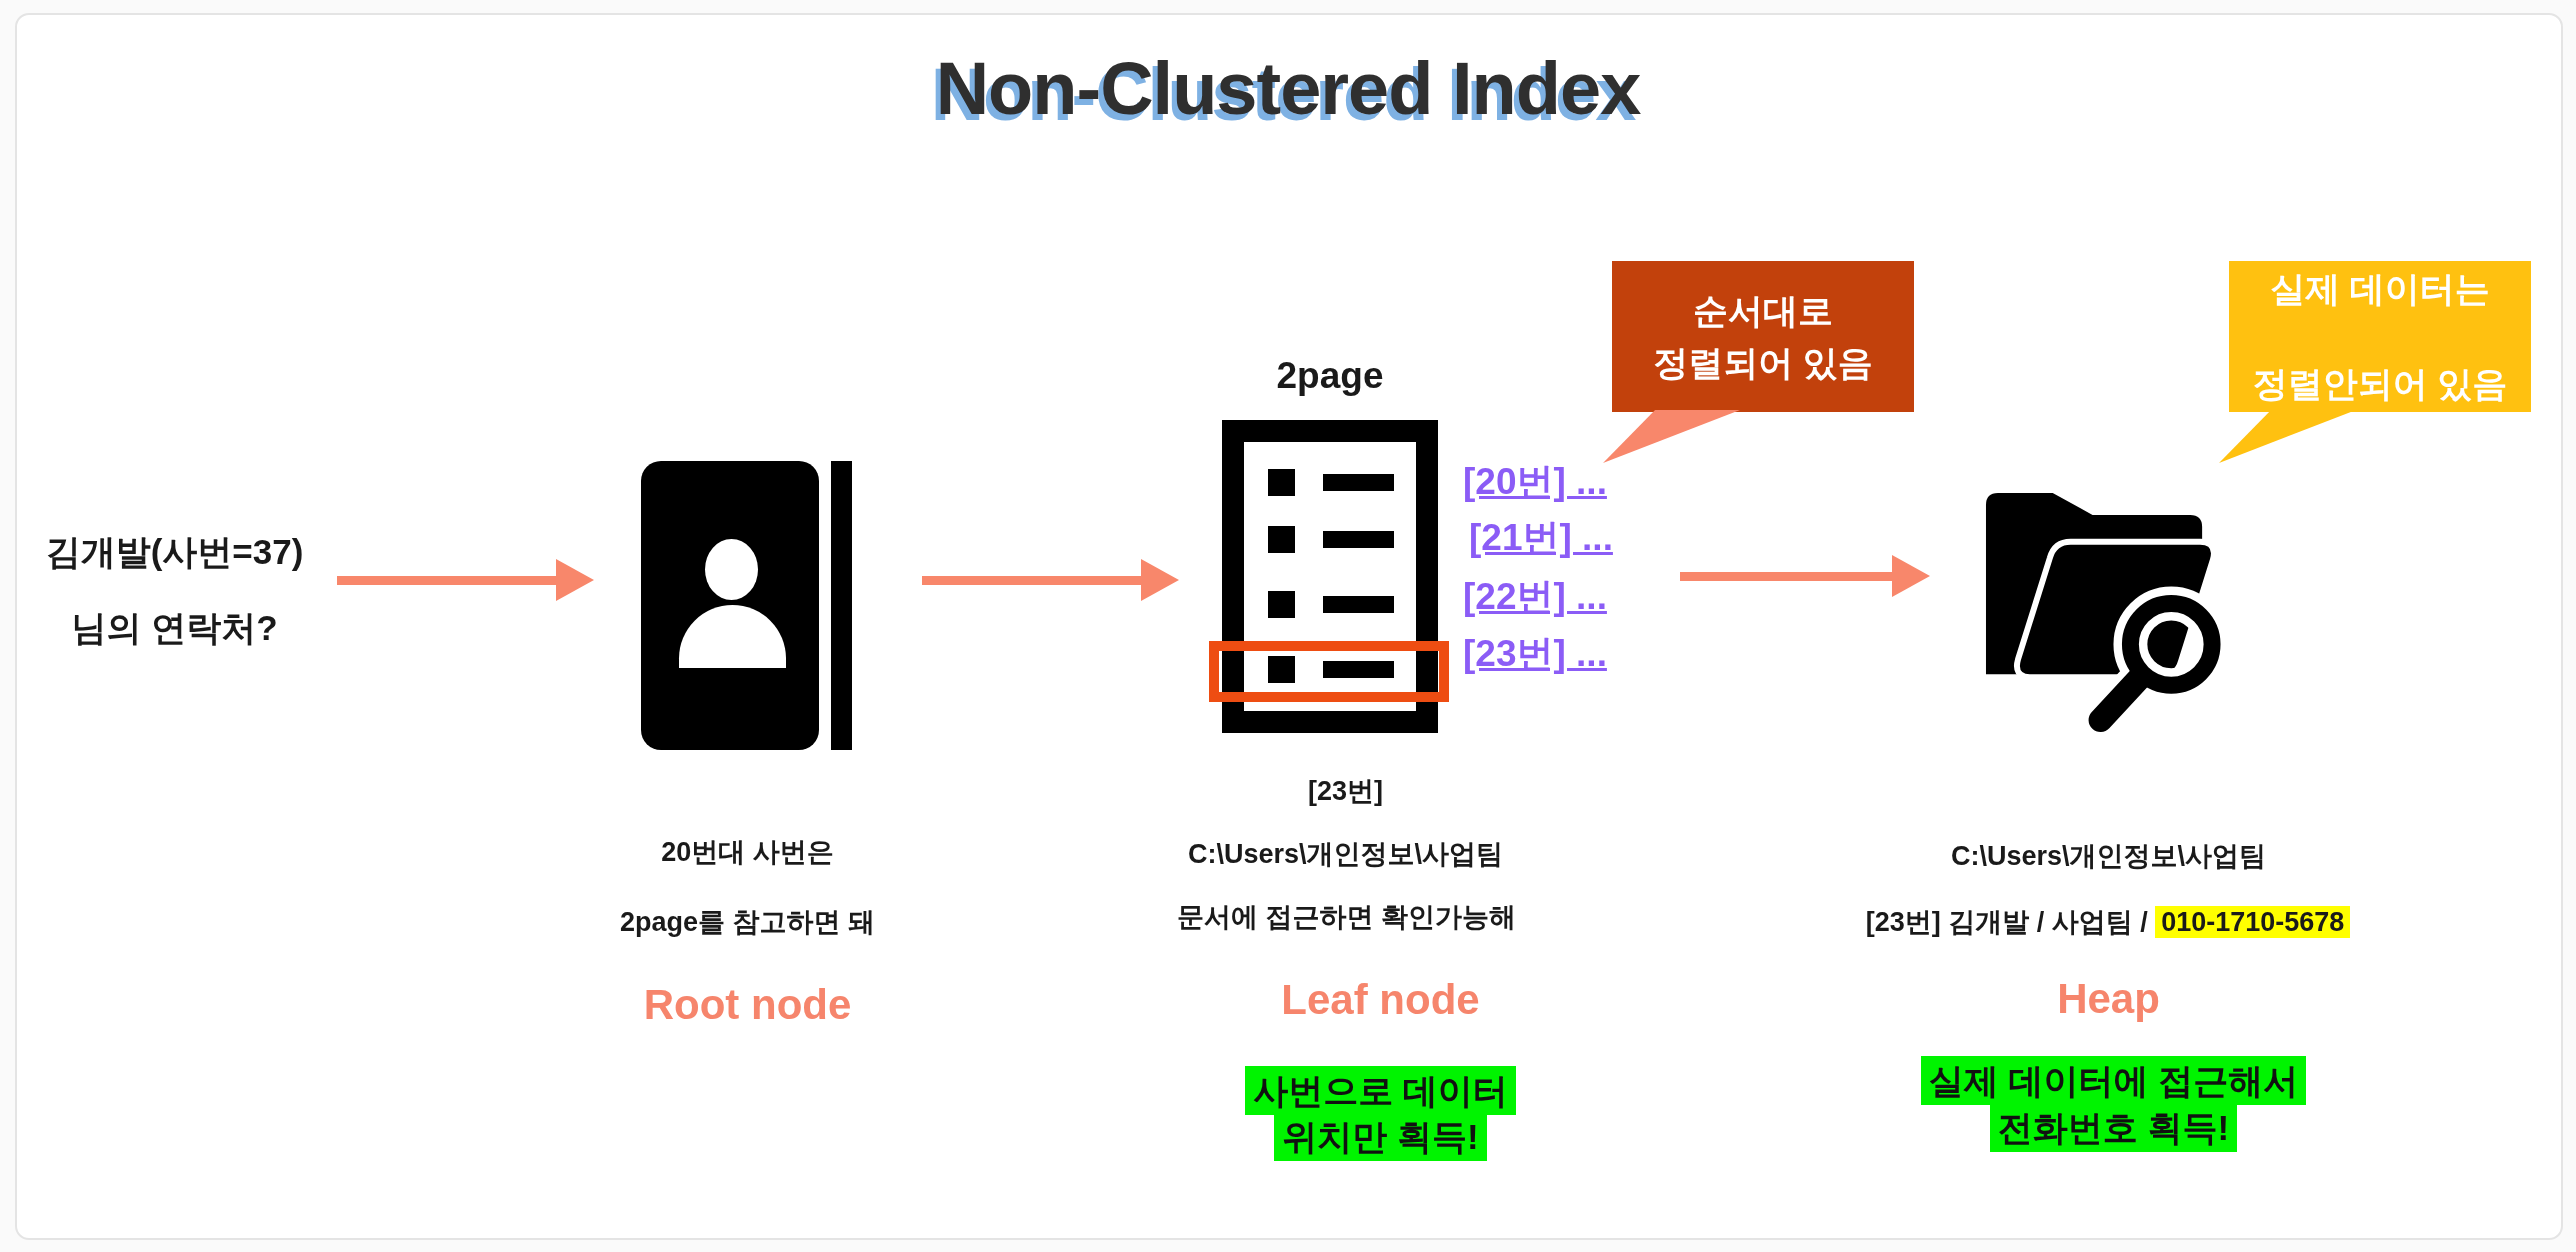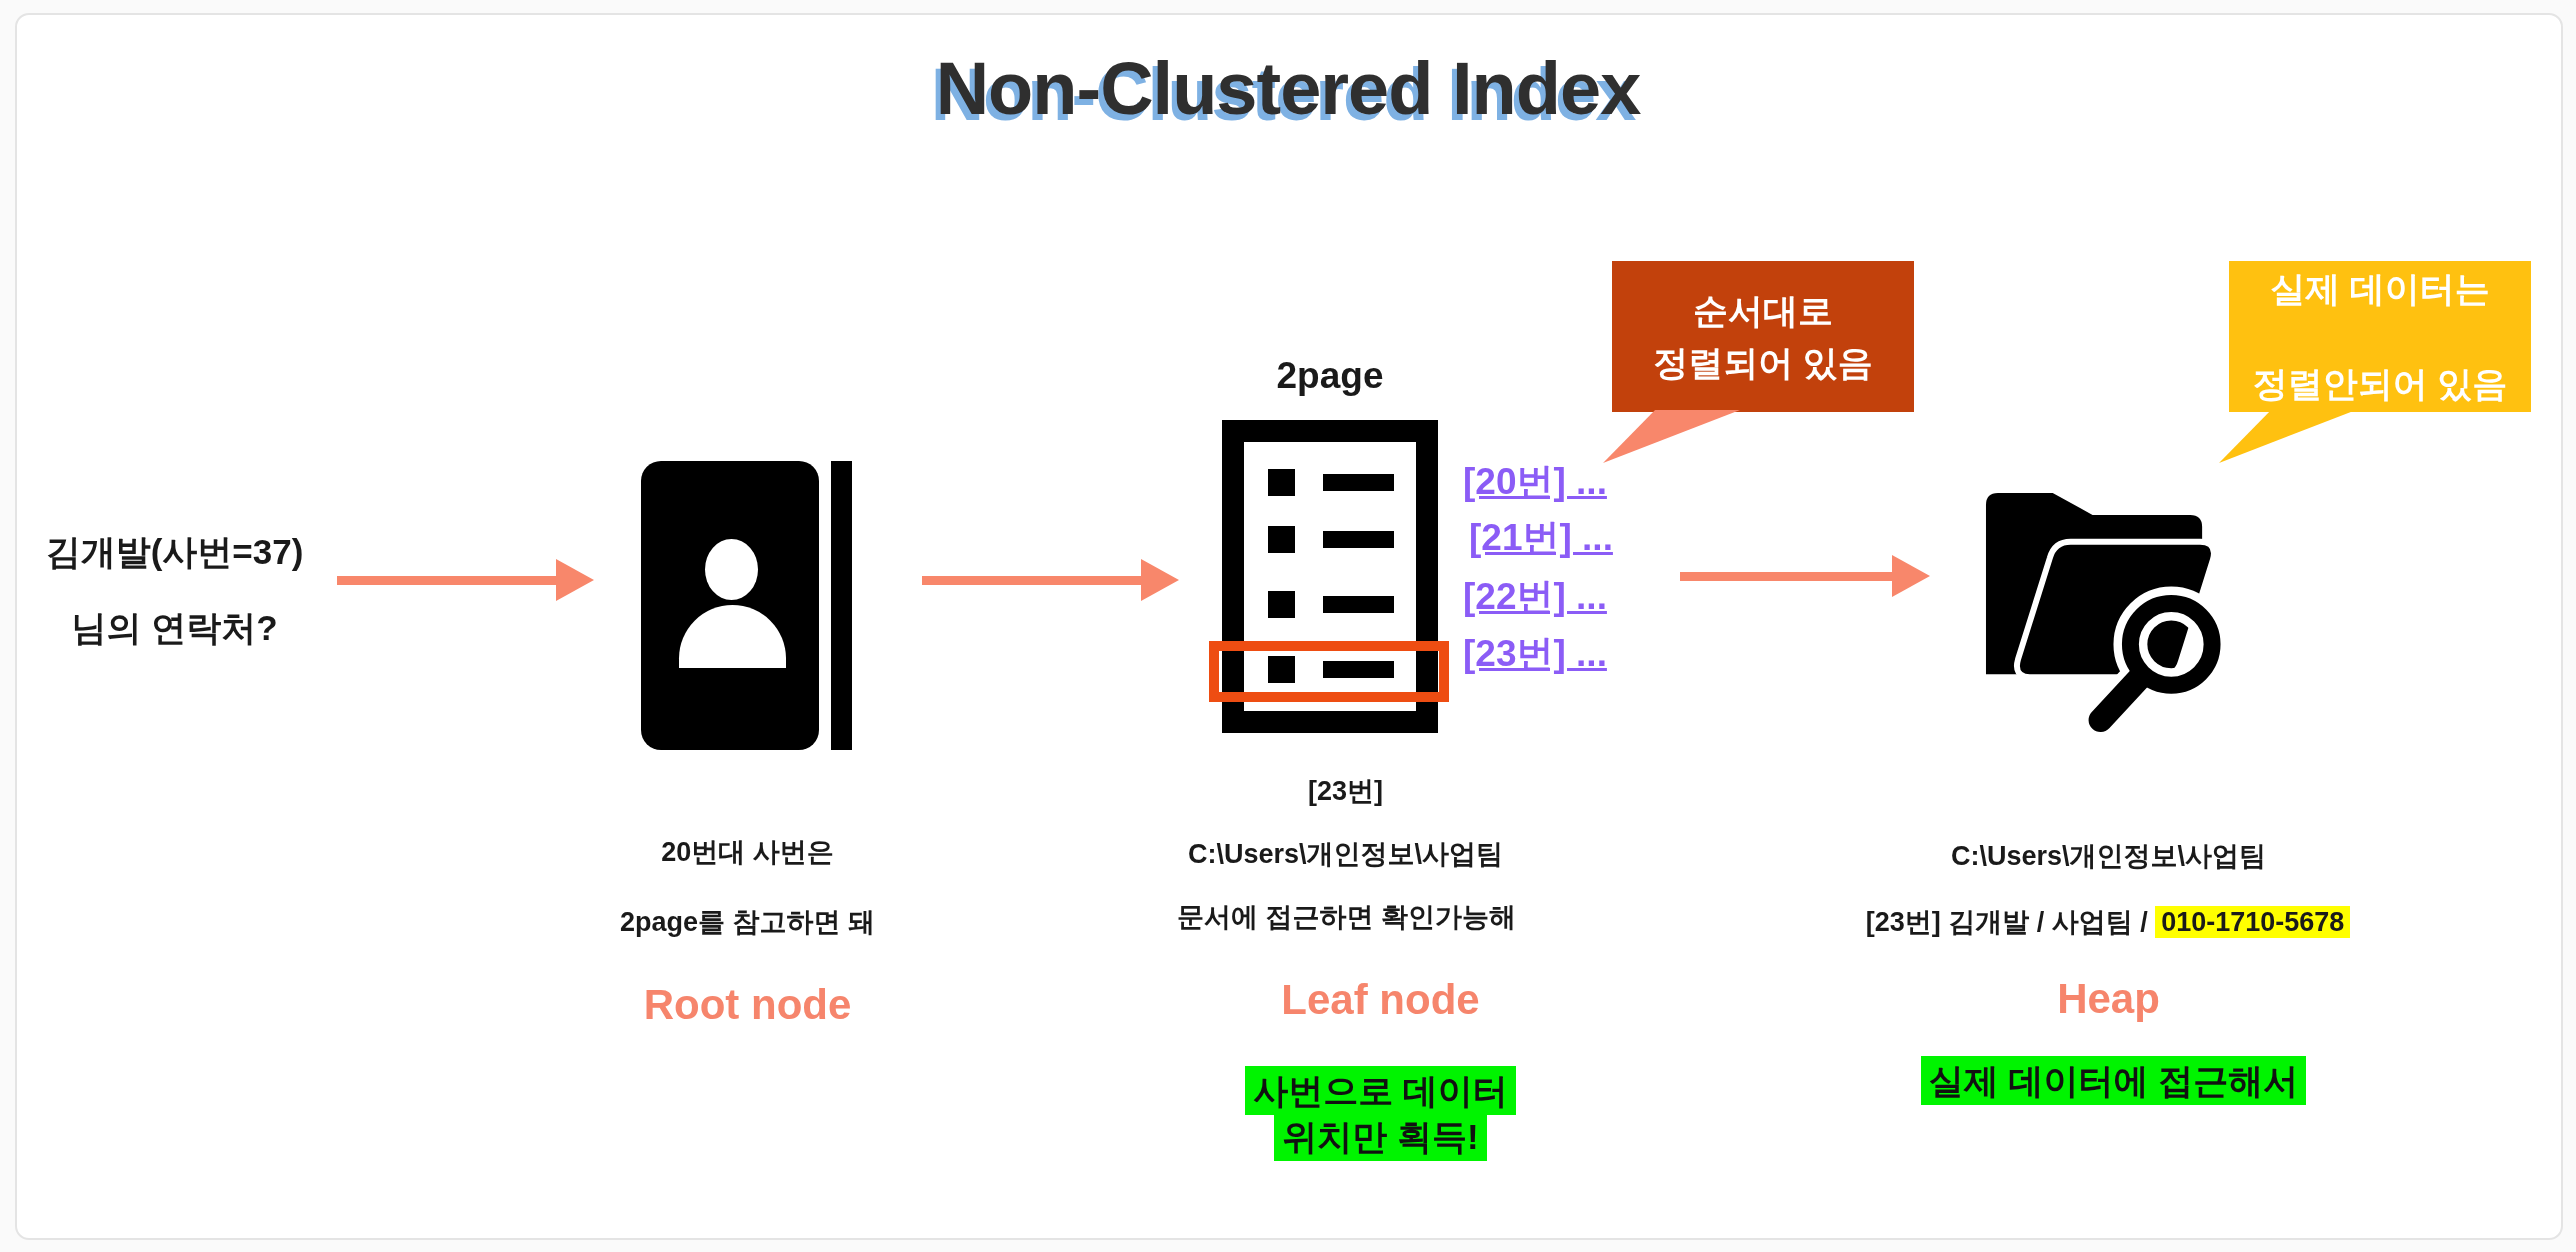--- a/index.html
+++ b/index.html
@@ -138,14 +138,17 @@
   </div>
 
   <div class="abs ctr b descline" style="left:1909px; top:834px; width:399px;">C:\Users\개인정보\사업팀</div>
   <div class="abs ctr b descline" style="left:1784px; top:900px; width:648px;">
     <span>[23번] 김개발 / 사업팀 / </span><span class="phone-hl">010-1710-5678</span>
   </div>
   <div class="abs node-label" style="left:1959px; top:975px; width:299px;">Heap</div>
   <div class="abs note" style="left:1914px; top:1059px; width:399px;">
     <span>실제 데이터에 접근해서</span>
   </div>
+  <div class="abs note" style="left:1914px; top:1106px; width:399px;">
+    <span>전화번호 획득!</span>
+  </div>
 </div>
 
 
 </body></html>

